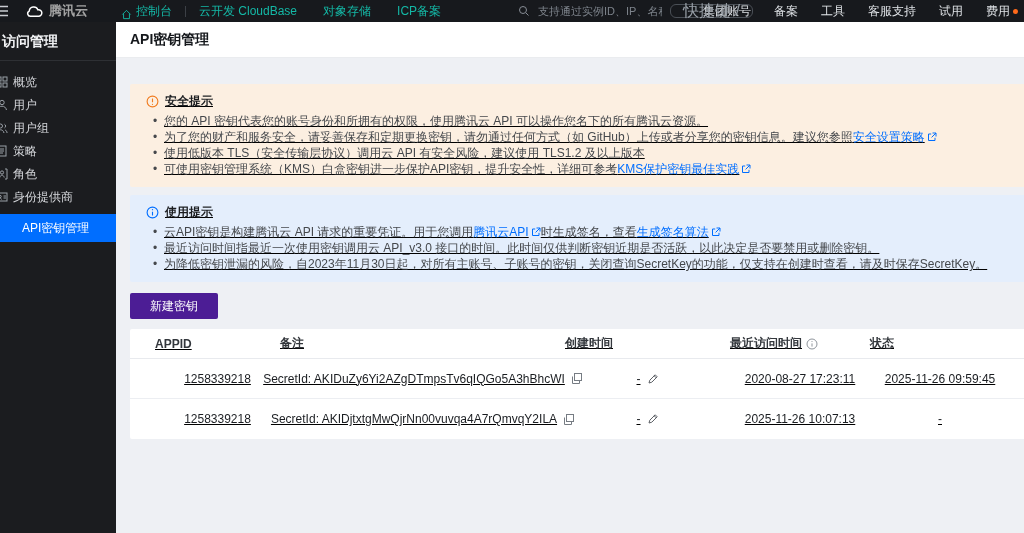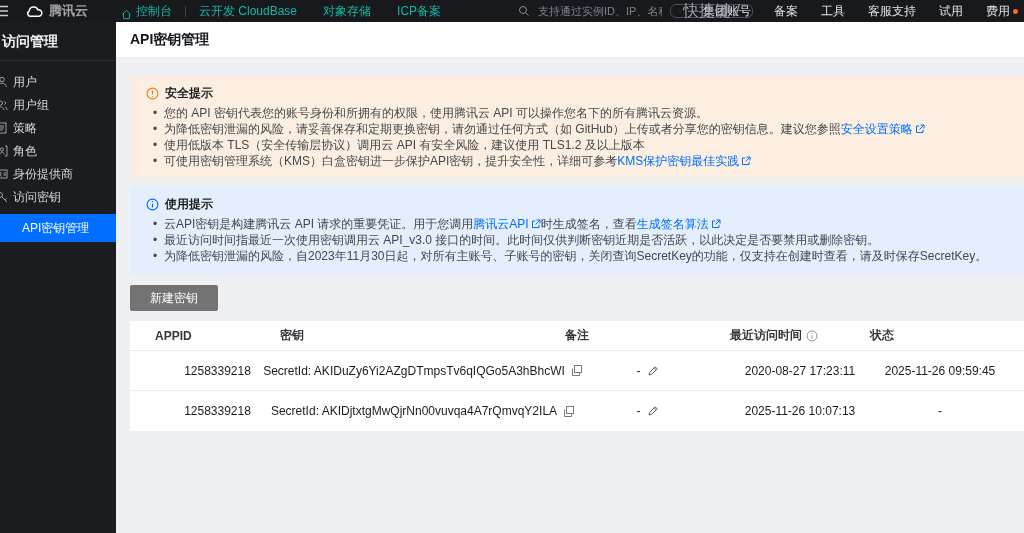--- a/index.html
+++ b/index.html
@@ -48,33 +48,33 @@
   .sb-chevron { position:absolute; right:9px; color:#8b9096; display:flex; }
   .sb-sub { height:28px; margin-top:5px; display:flex; align-items:center; padding-left:22px; font-size:12px; cursor:pointer; white-space:nowrap; }
   .sb-sub.active { background:#006eff; color:#fff; }
   
   .main { position:absolute; left:116px; top:22px; right:0; bottom:0; background:#eef0f4; overflow:hidden; }
   .page-header {
     height:36px; background:#fff; border-bottom:1px solid #eaecef;
     display:flex; align-items:center; padding-left:14px;
     font-size:14px; font-weight:bold; color:#15181c;
   }
-  .content { padding:18px 0 0 14px; }
+  .content { padding:26px 0 0 14px;text-decoration:underline; }
   .notice { width:1000px; border-radius:2px; padding:9px 16px 10px; margin-bottom:8px; }
   .notice.warn { background:#fcefe1; }
   .notice.info { background:#e4eefc; }
   .notice-title { display:flex; align-items:center; gap:6px; font-weight:bold; color:#1b1d20; font-size:12px; }
   .notice ul { margin:3px 0 0 7px; padding:0; list-style:none; color:#45484c; }
   .notice li { position:relative; padding-left:11px; line-height:16px; white-space:nowrap; }
   .notice li::before { content:"•"; position:absolute; left:0; color:#45484c; }
   .tlink { color:#006eff; cursor:pointer; }
   .ext-icon { display:inline-block; vertical-align:-1px; margin-left:2px; }
   .btn-create {
     height:26px; padding:0 20px; margin:3px 0 10px; border:none; border-radius:2px;
-    background:#737373; color:#fff; font-size:12px; font-family:inherit; cursor:not-allowed;
+    background:#4c1d95; color:#fff; font-size:12px; font-family:inherit; cursor:not-allowed;
   }
   .table-card { width:1000px; background:#fff; border-radius:2px; }
   .thead, .trow {
     display:grid; grid-template-columns:125px 285px 165px 140px 140px 1fr;
     align-items:center; padding-left:25px;
   }
   .thead { height:30px; font-weight:bold; color:#33373c; font-size:12px; border-bottom:1px solid #e8eaee; }
   .th-cell { display:flex; align-items:center; gap:4px; white-space:nowrap;text-align:center; }
   .trow { height:40px; font-size:12px; color:#1a1d21; border-bottom:1px solid #eceef2; }
   .trow:last-child { border-bottom:none; }
@@ -130,20 +130,29 @@
     </span>
   </span>
 </div>
 
 <div class="sidebar">
   <div class="sb-title">访问管理</div>
   <div class="sb-divider"></div>
   <div class="sb-list">
       <div class="sb-item">
         <span class="sb-icon"><svg width="12" height="12" viewBox="0 0 12 12" fill="none" stroke="currentColor">
+            <rect x="1" y="1" width="4" height="4"></rect>
+            <rect x="7" y="1" width="4" height="4"></rect>
+            <rect x="1" y="7" width="4" height="4"></rect>
+            <rect x="7" y="7" width="4" height="4"></rect>
+          </svg></span>
+        <span>概览</span>
+      </div>
+      <div class="sb-item">
+        <span class="sb-icon"><svg width="12" height="12" viewBox="0 0 12 12" fill="none" stroke="currentColor">
             <circle cx="6" cy="3.5" r="2.2"></circle>
             <path d="M1.5 11c.6-2.6 2.3-3.8 4.5-3.8S9.9 8.4 10.5 11"></path>
           </svg></span>
         <span>用户</span>
         <span class="sb-chevron">
           <svg width="8" height="5" viewBox="0 0 8 5" fill="none" stroke="currentColor">
             <path d="M1 1l3 3 3-3"></path>
           </svg>
         </span>
       </div>
@@ -173,32 +182,20 @@
       <div class="sb-item">
         <span class="sb-icon"><svg width="12" height="12" viewBox="0 0 12 12" fill="none" stroke="currentColor">
             <rect x="1" y="2" width="10" height="8"></rect>
             <circle cx="4" cy="5.5" r="1.2"></circle>
             <path d="M2.5 8.5c.3-1 .8-1.4 1.5-1.4s1.2.4 1.5 1.4M7.5 5h2.5M7.5 7h2.5"></path>
           </svg></span>
         <span>身份提供商</span>
         <span class="sb-chevron">
           <svg width="8" height="5" viewBox="0 0 8 5" fill="none" stroke="currentColor">
             <path d="M1 1l3 3 3-3"></path>
-          </svg>
-        </span>
-      </div>
-      <div class="sb-item">
-        <span class="sb-icon"><svg width="12" height="12" viewBox="0 0 12 12" fill="none" stroke="currentColor">
-            <circle cx="4" cy="4" r="2.5"></circle>
-            <path d="M5.8 5.8L11 11M9 9l1.5-1.5M7.2 7.2L9 9"></path>
-          </svg></span>
-        <span>访问密钥</span>
-        <span class="sb-chevron">
-          <svg width="8" height="5" viewBox="0 0 8 5" fill="none" stroke="currentColor">
-            <path d="M1 4l3-3 3 3"></path>
           </svg>
         </span>
       </div>
     </div>
   <div class="sb-sub active">
     <span>API密钥管理</span>
   </div>
 </div>
 
 <div class="main">
@@ -211,21 +208,21 @@
       <div class="notice-title">
         <svg width="13" height="13" viewBox="0 0 14 14" fill="none" stroke="#f07b1f" stroke-width="1.2">
             <circle cx="7" cy="7" r="5.8"></circle>
             <path d="M7 3.8v4"></path>
             <circle cx="7" cy="10" r="0.7" fill="#f07b1f" stroke="none"></circle>
           </svg>
         <span>安全提示</span>
       </div>
       <ul>
           <li><span>您的 API 密钥代表您的账号身份和所拥有的权限，使用腾讯云 API 可以操作您名下的所有腾讯云资源。</span></li>
-          <li><span>为降低密钥泄漏的风险，请妥善保存和定期更换密钥，请勿通过任何方式（如 GitHub）上传或者分享您的密钥信息。建议您参照</span><span class="tlink">安全设置策略<span><svg class="ext-icon" width="10" height="10" viewBox="0 0 10 10" fill="none" stroke="currentColor">
+          <li><span>为了您的财产和服务安全，请妥善保存和定期更换密钥，请勿通过任何方式（如 GitHub）上传或者分享您的密钥信息。建议您参照</span><span class="tlink">安全设置策略<span><svg class="ext-icon" width="10" height="10" viewBox="0 0 10 10" fill="none" stroke="currentColor">
                   <path d="M4.2 2H1.5v6.5H8V5.8"></path>
                   <path d="M5.5 1H9v3.5M9 1L4.6 5.4"></path>
                 </svg></span></span></li>
           <li><span>使用低版本 TLS（安全传输层协议）调用云 API 有安全风险，建议使用 TLS1.2 及以上版本</span></li>
           <li><span>可使用密钥管理系统（KMS）白盒密钥进一步保护API密钥，提升安全性，详细可参考</span><span class="tlink">KMS保护密钥最佳实践<span><svg class="ext-icon" width="10" height="10" viewBox="0 0 10 10" fill="none" stroke="currentColor">
                   <path d="M4.2 2H1.5v6.5H8V5.8"></path>
                   <path d="M5.5 1H9v3.5M9 1L4.6 5.4"></path>
                 </svg></span></span></li>
         </ul>
     </div>
@@ -253,24 +250,24 @@
     </div>
 
     <button class="btn-create" disabled="">新建密钥</button>
 
     <div class="table-card">
       <div class="thead">
           <div class="th-cell">
             <span>APPID</span>
           </div>
           <div class="th-cell">
-            <span>密钥</span>
-          </div>
-          <div class="th-cell">
             <span>备注</span>
+          </div>
+          <div class="th-cell">
+            <span>创建时间</span>
           </div>
           <div class="th-cell">
             <span>最近访问时间</span>
             <span class="icon-btn">
               <svg width="12" height="12" viewBox="0 0 12 12" fill="none" stroke="#8f959c">
                 <circle cx="6" cy="6" r="5"></circle>
                 <path d="M6 5.4v3.2"></path>
                 <circle cx="6" cy="3.5" r="0.6" fill="#8f959c" stroke="none"></circle>
               </svg>
             </span>

